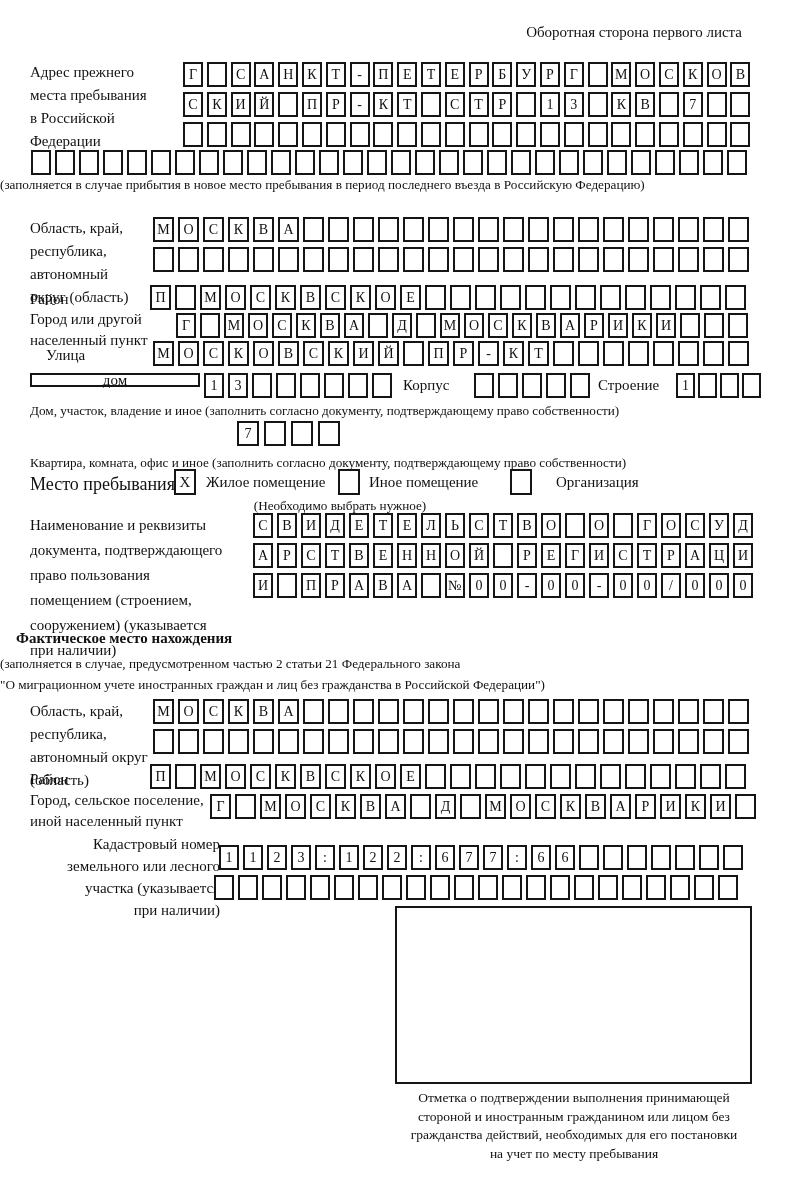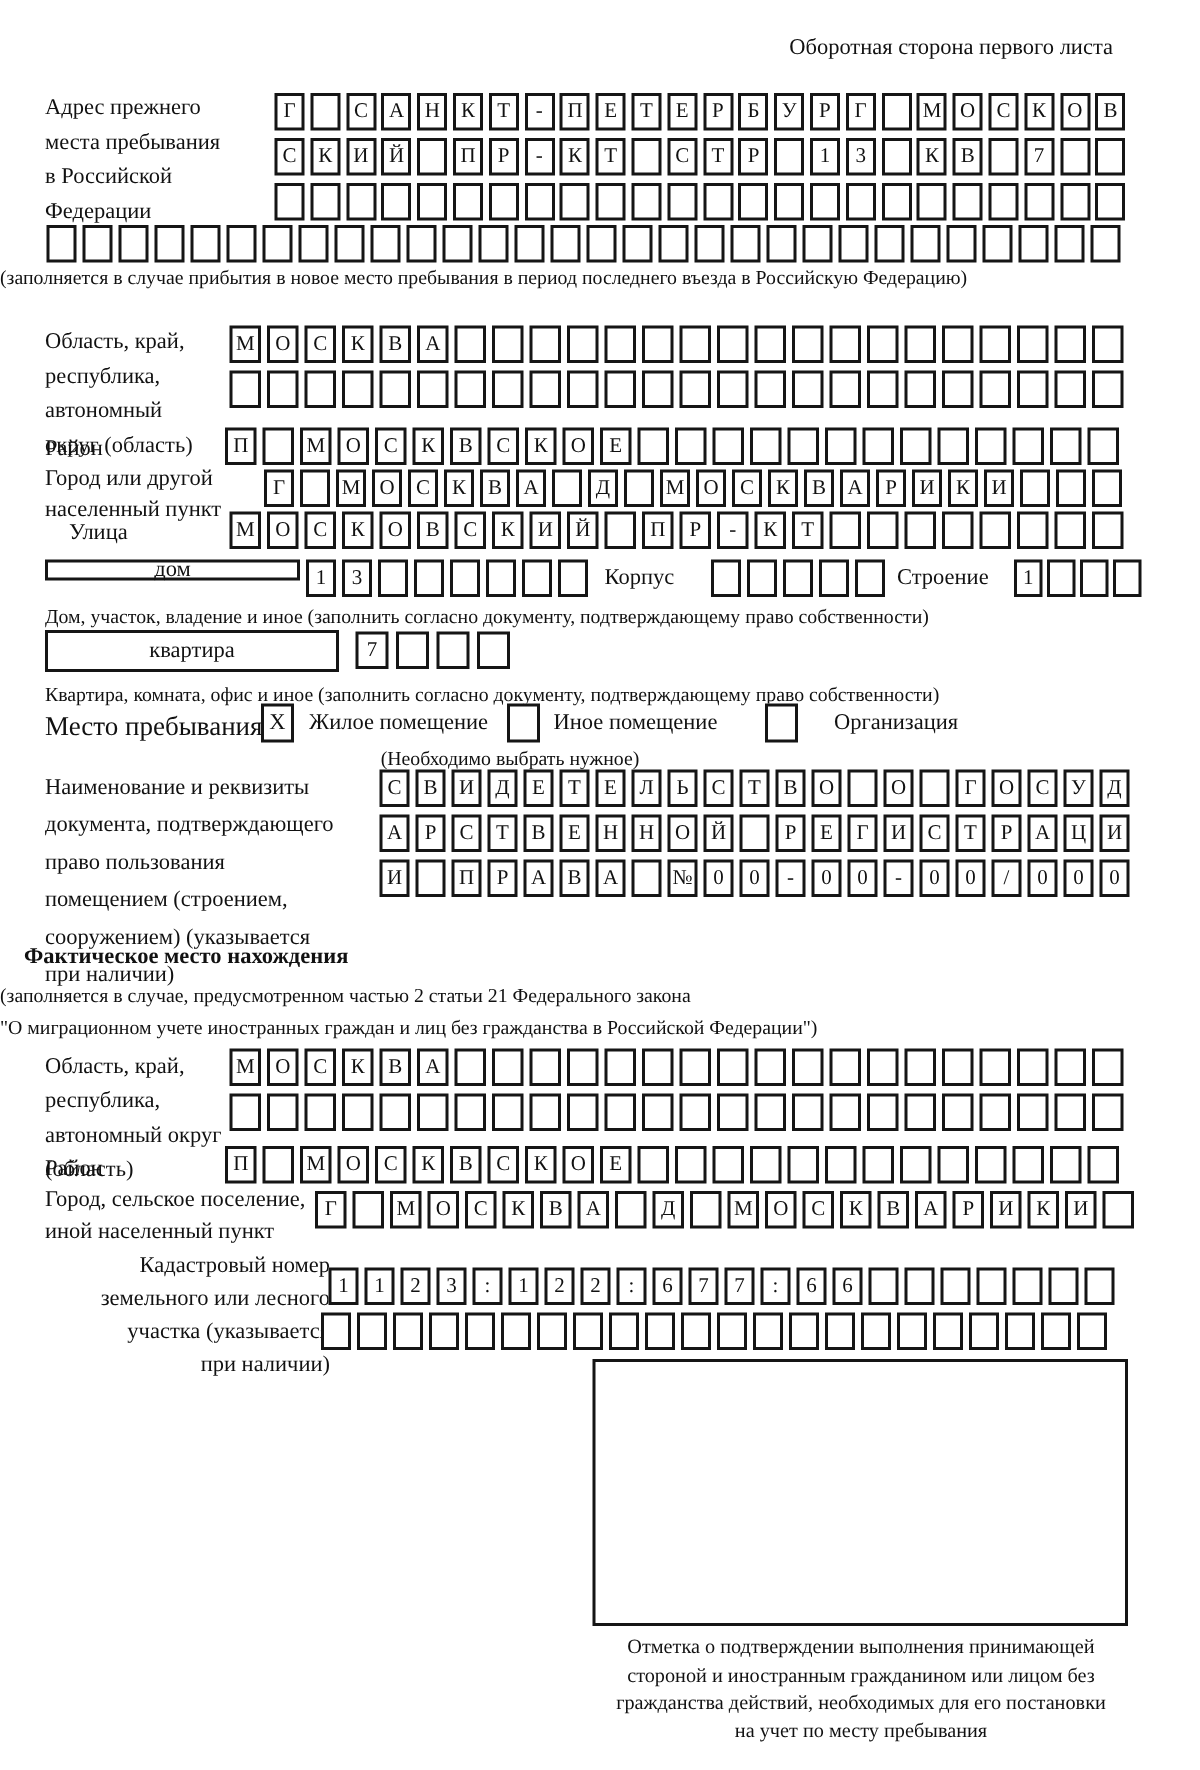--- a/index.html
+++ b/index.html
@@ -327,21 +327,20 @@
     </div>
   <div class="inline-label" style="left:598px;top:377px;">Строение</div>
   <div class="grid cw19 gap3" style="left:676px;top:373px;">
       <span class="cell">1</span>
       <span class="cell"></span>
       <span class="cell"></span>
       <span class="cell"></span>
     </div>
   <div class="abs caption" style="left:30px;top:403px;">Дом, участок, владение и иное (заполнить согласно документу, подтверждающему право собственности)</div>
 
-  <div class="wide-box" style="left:30px;top:420px;width:196px;height:28px;">квартира</div>
   <div class="grid cw22 gap5" style="left:237px;top:421px;">
       <span class="cell">7</span>
       <span class="cell"></span>
       <span class="cell"></span>
       <span class="cell"></span>
     </div>
   <div class="abs caption" style="left:30px;top:455px;">Квартира, комната, офис и иное (заполнить согласно документу, подтверждающему право собственности)</div>
 
   <div class="inline-label" style="left:30px;top:474px;font-size:18px;">Место пребывания:</div>
   <div class="checkbox" style="left:174px;top:469px;">X</div>

